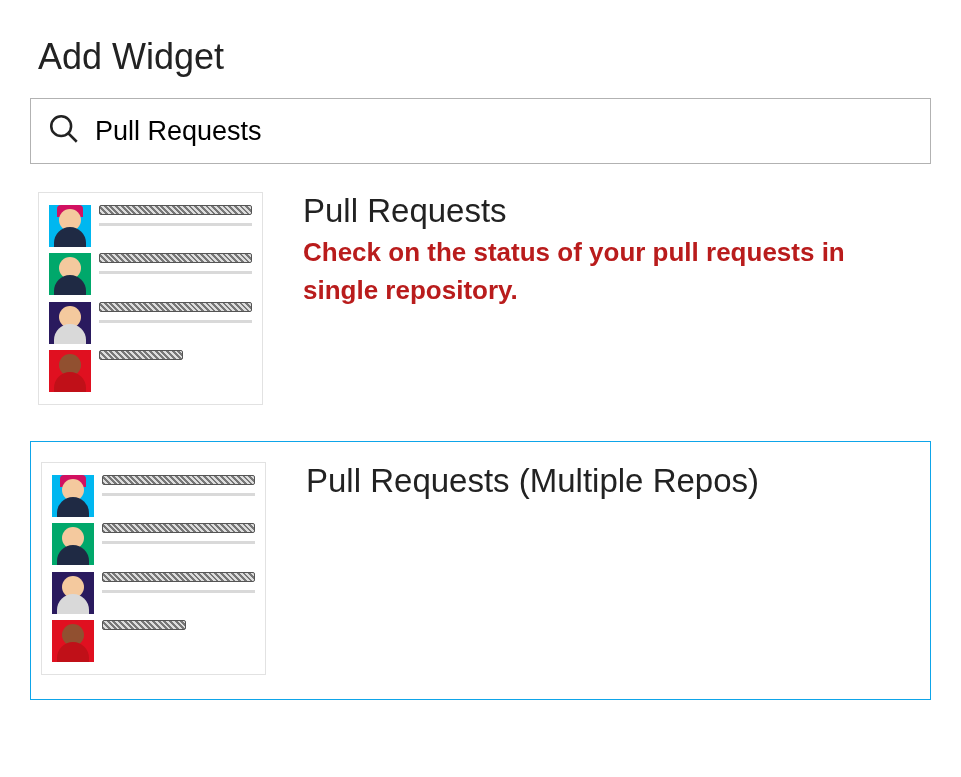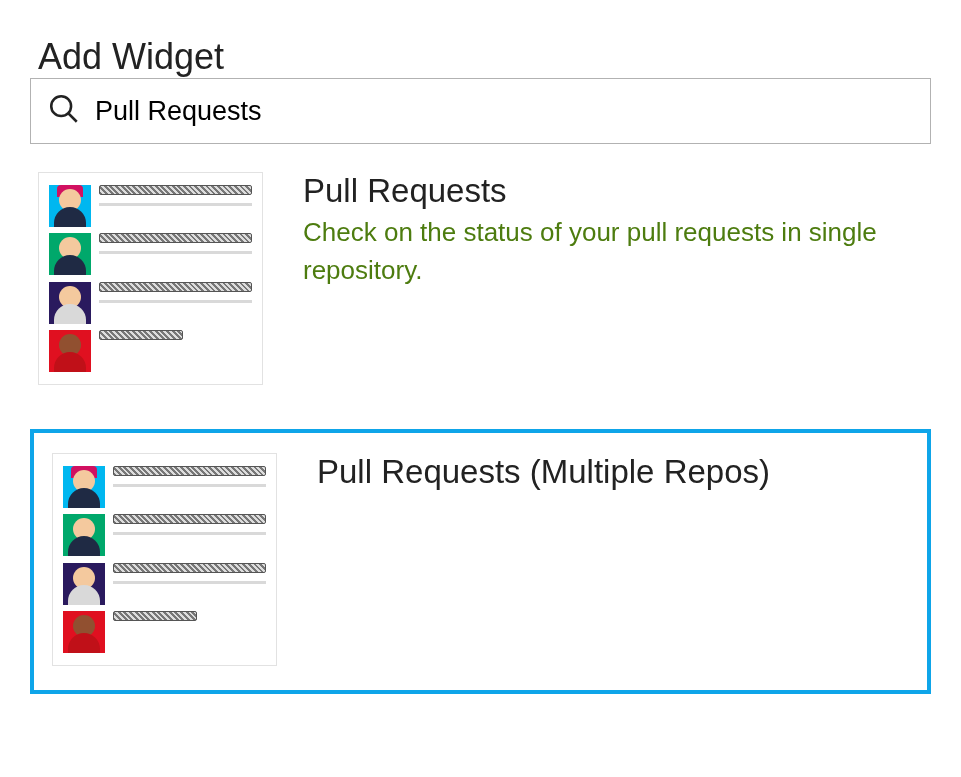--- a/index.html
+++ b/index.html
@@ -6,21 +6,21 @@
   body {
     font-family: "Segoe UI", -apple-system, sans-serif;
     background: #fff;
     padding: 36px 30px;
     width: 961px;
     color: #222;
   }
   .page-title {
     font-size: 36px;
     font-weight: 400;
-    margin-bottom: 0;
+    margin-bottom: 20px;
     margin-left: 8px;
   }
   .search-box {
     display: flex;
     align-items: center;
     border: 1px solid #b2b2b2;
     padding: 6px 16px;
     height: 66px;
     gap: 14px;
   }
@@ -38,23 +38,22 @@
     gap: 28px;
   }
   .widget-item {
     display: flex;
     gap: 40px;
     padding: 4px;
     align-items: flex-start;
     border: 4px solid transparent;
   }
   .widget-item.highlighted {
-    border: 4px solid #0ea5e9;
-    padding: 20px 10px 24px 18px;
-    margin-top: 8px;
+    border: 1px solid #0ea5e9;
+    padding: 20px 10px 24px 10px;
   }
   .widget-thumb {
     width: 225px;
     height: 213px;
     border: 1px solid #e2e2e2;
     flex: 0 0 auto;
     padding: 12px 10px;
     display: flex;
     flex-direction: column;
     justify-content: space-between;
@@ -115,22 +114,23 @@
   }
   .line.short { width: 55%; }
   .widget-info { flex: 1; }
   .widget-title {
     font-size: 33px;
     font-weight: 400;
     margin-bottom: 4px;
   }
   .widget-desc {
     font-size: 26px;
-    color: #4d7c0f;
+    color: #b91c1c;
     line-height: 1.45;
+    font-weight: bold;
   }
 </style>
 </head>
 <body>
 
 <h1 class="page-title">Add Widget</h1>
 
 <div class="search-box">
   <span>
     <svg width="34" height="34" viewBox="0 0 24 24" fill="none" stroke="#222" stroke-width="1.8">

